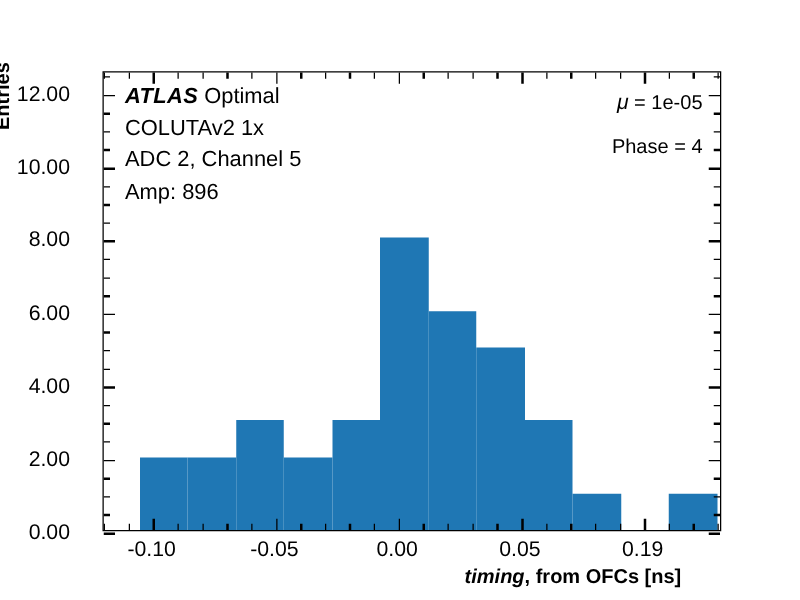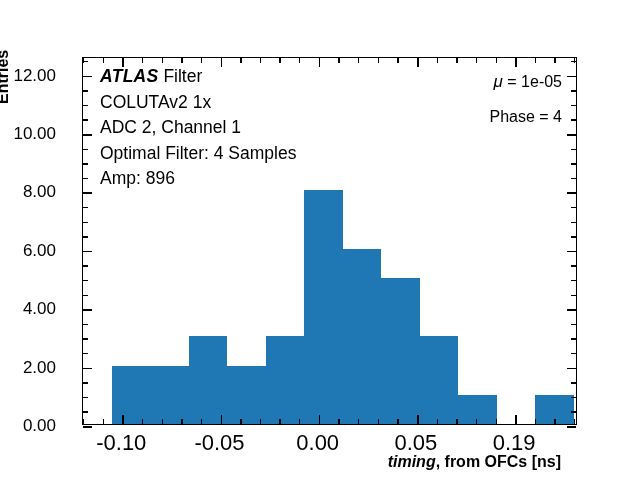--- a/index.html
+++ b/index.html
@@ -64,41 +64,41 @@
     text-align: right;
     font-size: 17px;
     color: #000000;
     white-space: nowrap;
     width: 70px;
   }
   .xlabel-txt {
     position: absolute;
     top: 430px;
     text-align: center;
-    font-size: 22px;
+    font-size: 17px;
     color: #000000;
     white-space: nowrap;
     width: 80px;
   }
 
   
   #y-axis-title {
     position: absolute;
     left: -6px;
     top: 104px;
     transform: rotate(-90deg);
     transform-origin: left top;
     font-size: 16px;
     font-weight: bold;
     color: #000000;
     white-space: nowrap;
   }
   #x-axis-title {
     position: absolute;
-    left: 16px;
+    left: 0;
     top: 453px;
     width: 545px;
     text-align: right;
     font-size: 16px;
     color: #000000;
     white-space: nowrap;
   }
   #x-axis-title .it { font-style: italic; font-weight: bold; }
   #x-axis-title .bd { font-weight: bold; }
 
@@ -271,24 +271,23 @@
       <div class="ylabel-txt" style="top: 123.937px;">10.00</div>
       <div class="ylabel-txt" style="top: 65.5238px;">12.00</div>
       <div class="xlabel-txt" style="left: 81.2857px;">-0.10</div>
       <div class="xlabel-txt" style="left: 179.5px;">-0.05</div>
       <div class="xlabel-txt" style="left: 277.714px;">0.00</div>
       <div class="xlabel-txt" style="left: 375.929px;">0.05</div>
       <div class="xlabel-txt" style="left: 474.143px;">0.19</div>
     </div>
 
   <div id="annotation-block">
-    <div><span class="atlas">ATLAS</span><span> Filter</span></div>
+    <div><span class="atlas">ATLAS</span><span> Optimal</span></div>
     <div>COLUTAv2 1x</div>
-    <div>ADC 2, Channel 1</div>
-    <div>Optimal Filter: 4 Samples</div>
+    <div>ADC 2, Channel 5</div>
     <div>Amp: 896</div>
   </div>
 
   <div id="stats-block">
     <div><span class="sym">μ</span><span> = 1e-05</span></div>
     <div>Phase = 4</div>
   </div>
 
 </div>
 

